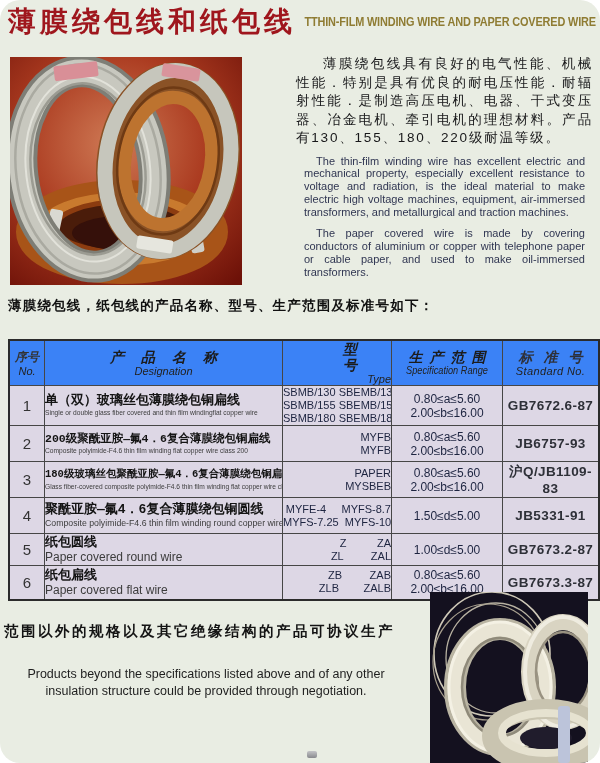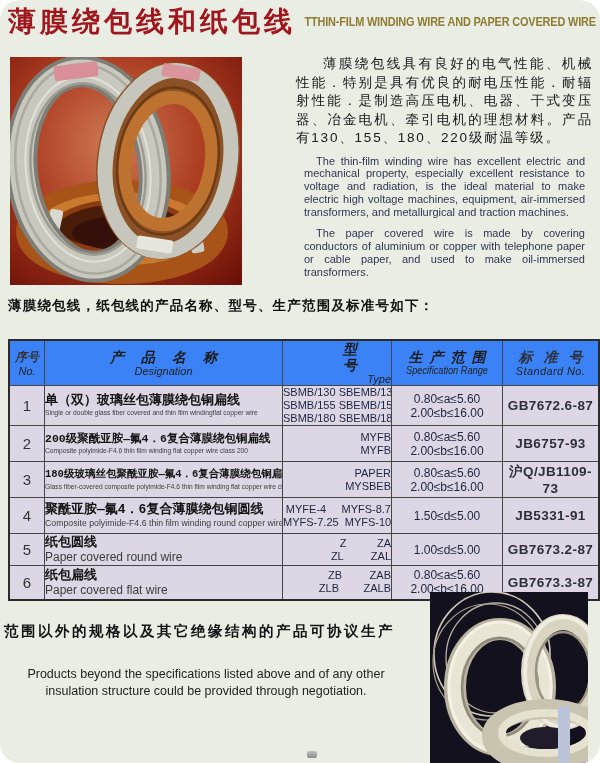--- a/index.html
+++ b/index.html
@@ -199,21 +199,21 @@
           <span class="d-en en-xs">Glass fiber-covered composite polyimide-F4.6 thin film winding flat copper wire class180</span>
         </td>
         <td class="c-type">
           <span class="t-line">PAPER</span>
           <span class="t-line">MYSBEB</span>
         </td>
         <td class="c-range">
           <span class="r-line">0.80≤a≤5.60</span>
           <span class="r-line">2.00≤b≤16.00</span>
         </td>
-        <td class="c-std">沪Q/JB1109-73</td>
+        <td class="c-std">沪Q/JB1109-83</td>
       </tr>
       <tr class="row-h4">
         <td class="c-no">4</td>
         <td class="c-des">
           <span class="d-zh zh-a">聚酰亚胺—氟4．6复合薄膜绕包铜圆线</span>
           <span class="d-en en-sm">Composite polyimide-F4.6 thin film winding round copper wire</span>
         </td>
         <td class="c-type">
           <span class="t-line">MYFE-4     MYFS-8.7</span>
           <span class="t-line">MYFS-7.25  MYFS-10</span>

